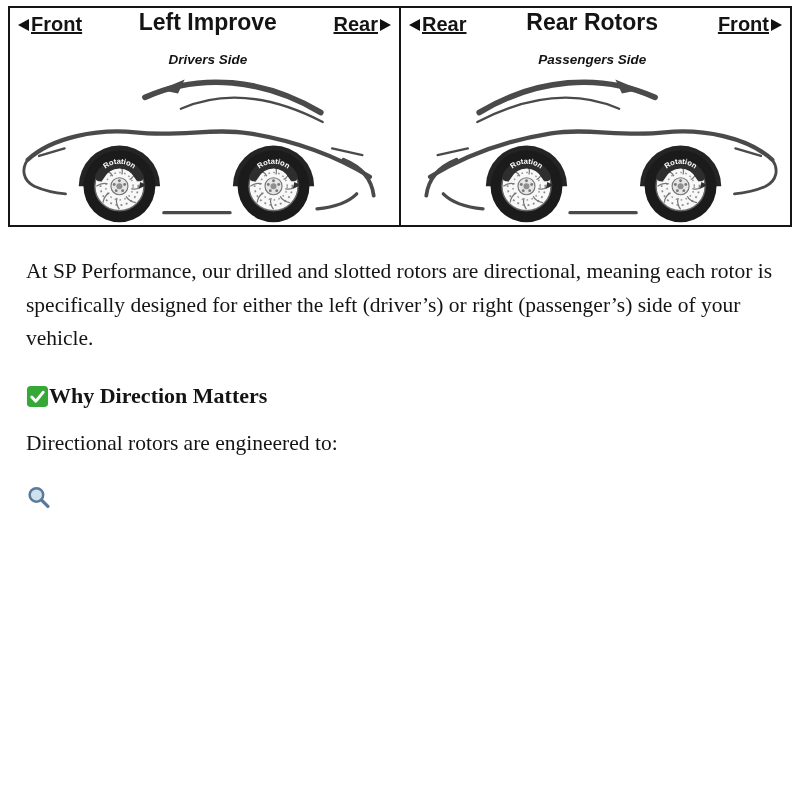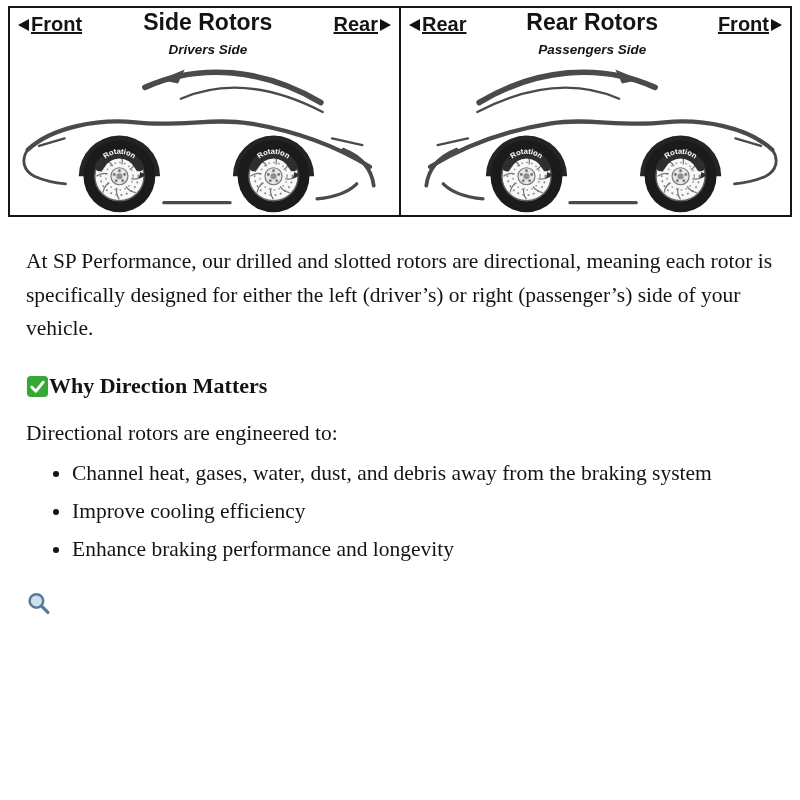--- a/index.html
+++ b/index.html
@@ -11,21 +11,21 @@
   .panel + .panel{border-left:2px solid #151515;}
   .panel-header{display:flex;justify-content:space-between;align-items:flex-start;
                 font-family:"Liberation Sans",sans-serif;}
   .dir{display:flex;align-items:center;gap:2px;font-weight:bold;font-size:20px;}
   .dir .lbl{text-decoration:underline;}
   .tri{width:0;height:0;border-top:6px solid transparent;border-bottom:6px solid transparent;display:inline-block;}
   .tri-left{border-right:11px solid #111;}
   .tri-right{border-left:11px solid #111;}
   .titles{text-align:center;margin-top:-3px;line-height:1.05;}
   .panel-title{font-size:23px;font-weight:bold;font-family:"Liberation Sans",sans-serif;}
-  .panel-sub{font-size:13.5px;font-weight:bold;font-style:italic;font-family:"Liberation Sans",sans-serif;margin-top:9px;}
+  .panel-sub{font-size:13.5px;font-weight:bold;font-style:italic;font-family:"Liberation Sans",sans-serif;margin-top:19px;}
   .car-svg{width:100%;height:156px;display:block;margin-top:2px;}
 
   
   .content{padding:8px 26px 26px;font-size:21.5px;line-height:1.55;max-width:760px;}
   .intro{margin:8px 0 20px;}
   .sec-heading{display:flex;align-items:center;font-size:22px;margin:24px 0 14px;}
   .sec-heading .txt{font-weight:bold;}
   .sec-heading.plain .txt{font-weight:normal;}
   .lead{margin:0 0 6px;}
   ul.bullets{margin:6px 0 20px;padding-left:46px;}
@@ -89,21 +89,21 @@
 
 <div class="diagram">
 
   <div class="panel">
     <div class="panel-header">
       <span class="dir">
         <span class="tri tri-left"></span>
         <span class="lbl">Front</span>
       </span>
       <span class="titles">
-        <div class="panel-title">Side Rotors</div>
+        <div class="panel-title">Left Improve</div>
         <div class="panel-sub">Drivers Side</div>
       </span>
       <span class="dir">
         <span class="lbl">Rear</span>
         <span class="tri tri-right"></span>
       </span>
     </div>
     <svg class="car-svg" viewBox="0 0 390 165">
       <use href="#carBody" xlink:href="#carBody"></use>
       <use href="#rotor" xlink:href="#rotor" transform="translate(105,124)"></use>
@@ -143,25 +143,20 @@
       <svg width="23" height="23" viewBox="0 0 24 24">
         <rect x="1" y="1" width="22" height="22" rx="4" fill="#36a838"></rect>
         <path d="M6 12.5 L10.2 17 L18 7.5" stroke="#fff" stroke-width="3" fill="none" stroke-linecap="round" stroke-linejoin="round"></path>
       </svg>
     </span>
     <span class="txt">Why Direction Matters</span>
   </div>
 
   <p class="lead">Directional rotors are engineered to:</p>
 
-  <ul class="bullets">
-    <li>Channel heat, gases, water, dust, and debris away from the braking system</li>
-    <li>Improve cooling efficiency</li>
-    <li>Enhance braking performance and longevity</li>
-  </ul>
 
   <div class="sec-heading plain">
     <span class="icon-box">
       <svg width="25" height="25" viewBox="0 0 24 24">
         <circle cx="10" cy="9.5" r="6.5" fill="#cfe0ee" stroke="#5a7a9a" stroke-width="2.4"></circle>
         <line x1="15" y1="14.5" x2="21" y2="20.5" stroke="#5a7a9a" stroke-width="3.2" stroke-linecap="round"></line>
       </svg>
     </span>
   </div>
 

